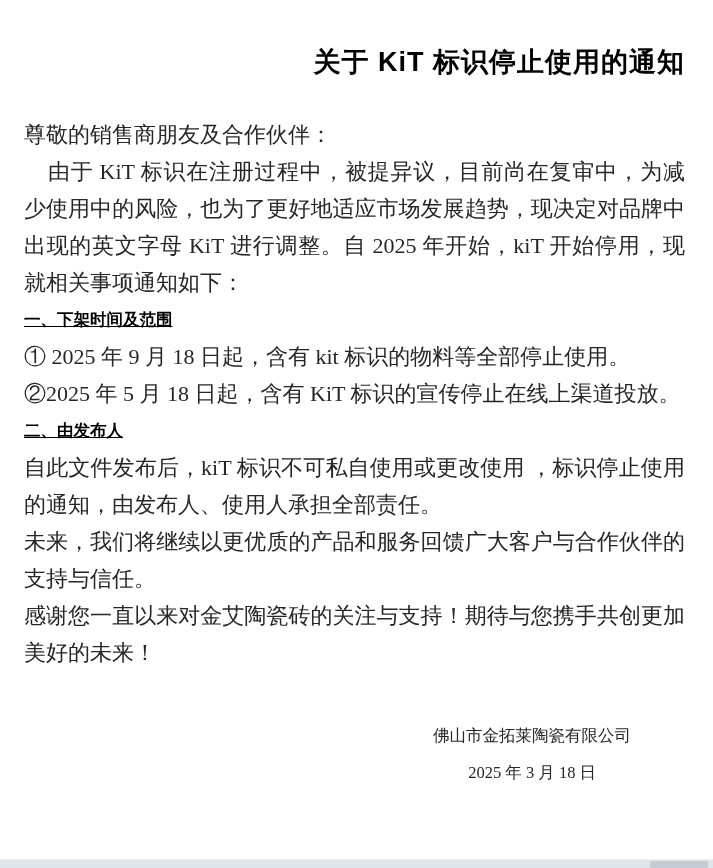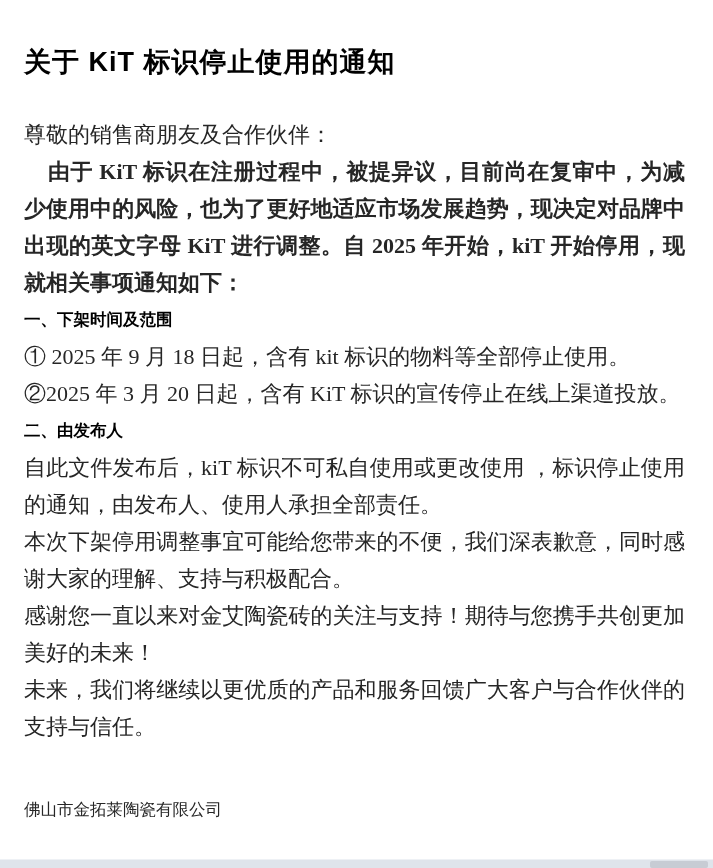--- a/index.html
+++ b/index.html
@@ -16,46 +16,46 @@
     color: #262626;
   }
   .page {
     padding: 42px 28px 0 24px;
   }
   .doc-title {
     font-family: "Liberation Sans", "DejaVu Sans", sans-serif;
     font-weight: bold;
     font-size: 27px;
     line-height: 40px;
-    text-align: left;
+    text-align: right;
     color: #000000;
     margin: 0 0 34px 0;
     letter-spacing: 1px;
   }
   .para {
     font-size: 22px;
     line-height: 37px;
     text-align: justify;
     margin: 0;
   }
   .para.indent {
     text-indent: 24px;
-    font-weight: bold;
   }
   .sec-heading {
     font-family: "Liberation Sans", "DejaVu Sans", sans-serif;
     font-weight: bold;
     font-size: 16.5px;
     line-height: 37px;
     color: #000000;
     margin: 0;
+    text-decoration: underline;
   }
   .signature {
     margin-top: 46px;
-    text-align: left;
+    text-align: right;
     font-size: 16.5px;
     line-height: 37px;
   }
   .signature .company {
     padding-right: 54px;
   }
   .signature .sig-date {
     padding-right: 89px;
   }
   .h-scrollbar {
@@ -86,33 +86,33 @@
   <h1 class="doc-title">关于 KiT 标识停止使用的通知</h1>
 
   <p class="para">尊敬的销售商朋友及合作伙伴：</p>
 
   <p class="para indent">由于 KiT 标识在注册过程中，被提异议，目前尚在复审中，为减少使用中的风险，也为了更好地适应市场发展趋势，现决定对品牌中出现的英文字母 KiT 进行调整。自 2025 年开始，kiT 开始停用，现就相关事项通知如下：</p>
 
   <p class="sec-heading">一、下架时间及范围</p>
 
   <p class="para">① 2025 年 9 月 18 日起，含有 kit 标识的物料等全部停止使用。</p>
 
-  <p class="para">②2025 年 3 月 20 日起，含有 KiT 标识的宣传停止在线上渠道投放。</p>
+  <p class="para">②2025 年 5 月 18 日起，含有 KiT 标识的宣传停止在线上渠道投放。</p>
 
   <p class="sec-heading">二、由发布人</p>
 
   <p class="para">自此文件发布后，kiT 标识不可私自使用或更改使用 ，标识停止使用的通知，由发布人、使用人承担全部责任。</p>
 
-  <p class="para">本次下架停用调整事宜可能给您带来的不便，我们深表歉意，同时感谢大家的理解、支持与积极配合。</p>
+
+  <p class="para">未来，我们将继续以更优质的产品和服务回馈广大客户与合作伙伴的支持与信任。</p>
 
   <p class="para">感谢您一直以来对金艾陶瓷砖的关注与支持！期待与您携手共创更加美好的未来！</p>
 
-  <p class="para">未来，我们将继续以更优质的产品和服务回馈广大客户与合作伙伴的支持与信任。</p>
-
   <div class="signature">
     <div class="company">佛山市金拓莱陶瓷有限公司</div>
+    <div class="sig-date">2025 年 3 月 18 日</div>
   </div>
 
 </div>
 
 <div class="h-scrollbar">
   <div class="thumb"></div>
 </div>
 
 </body></html>

